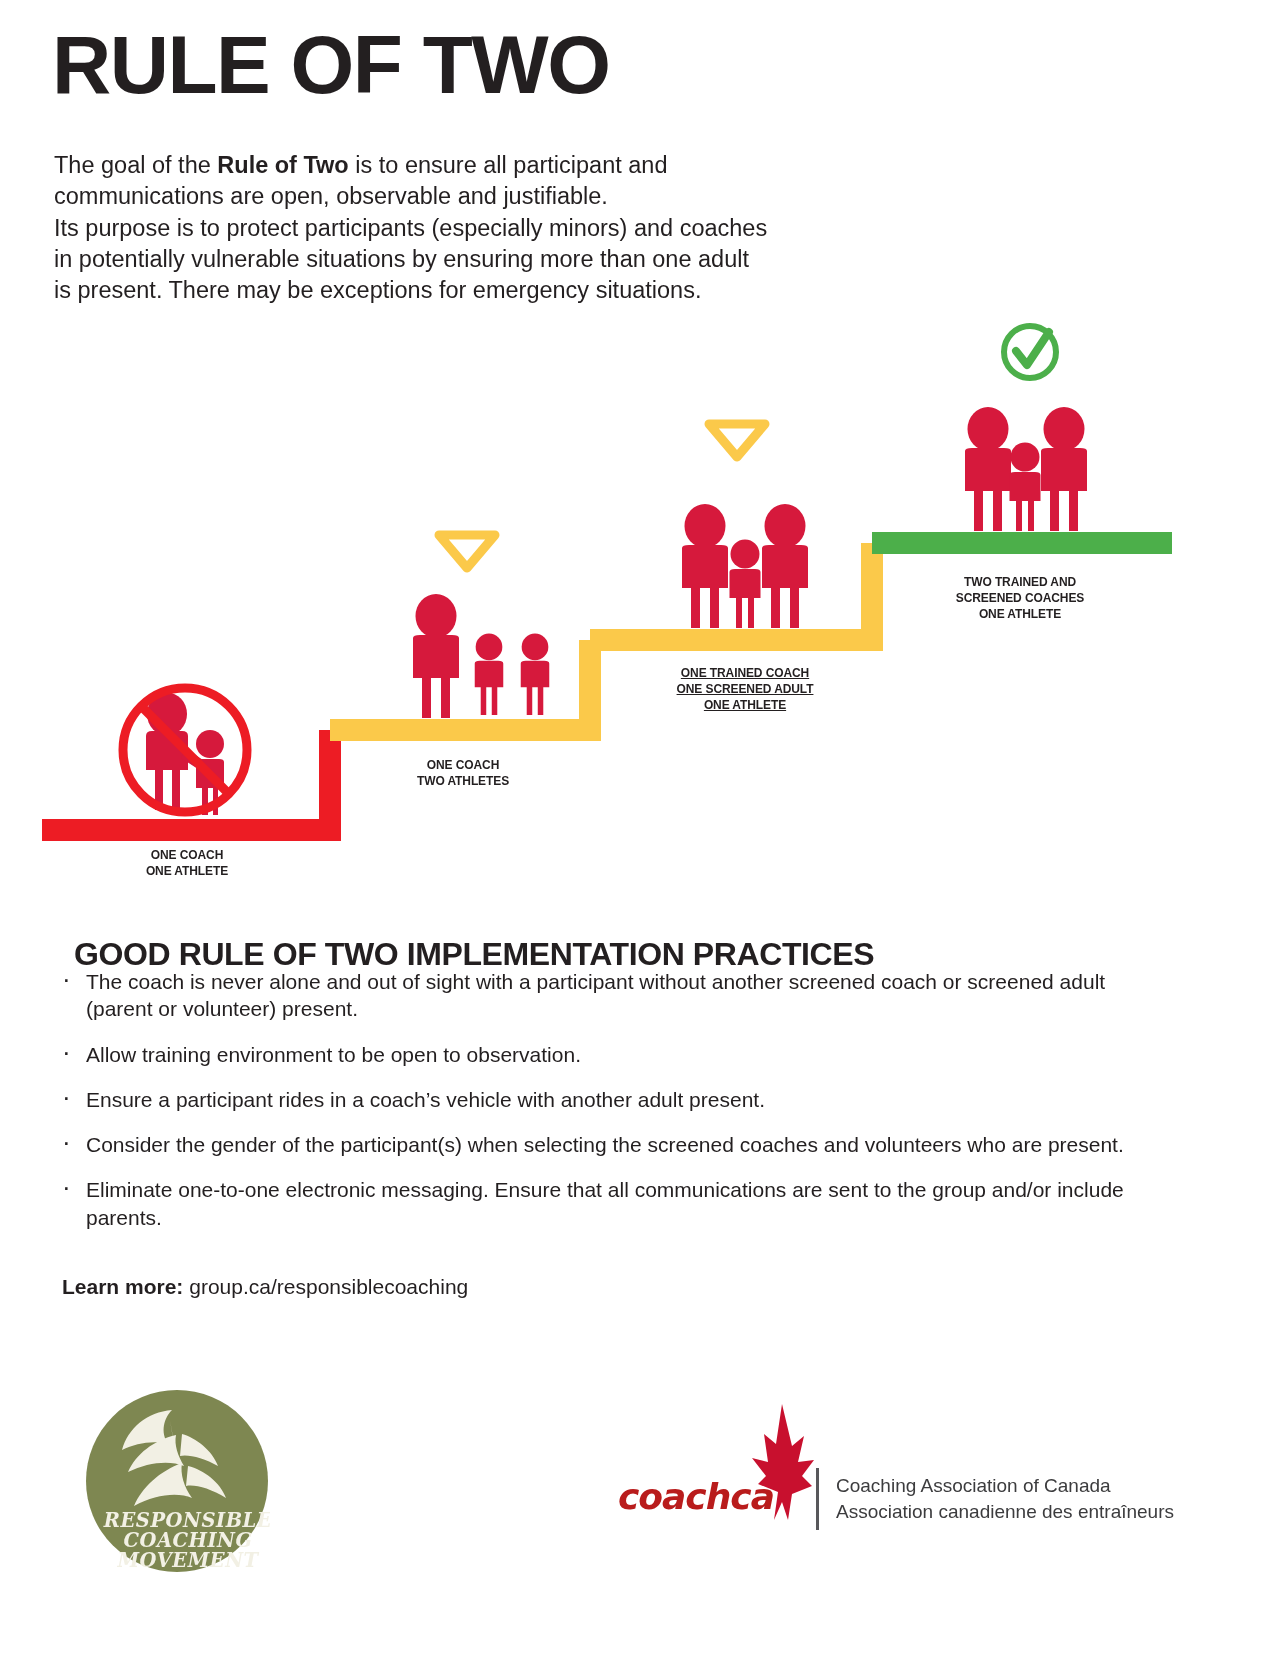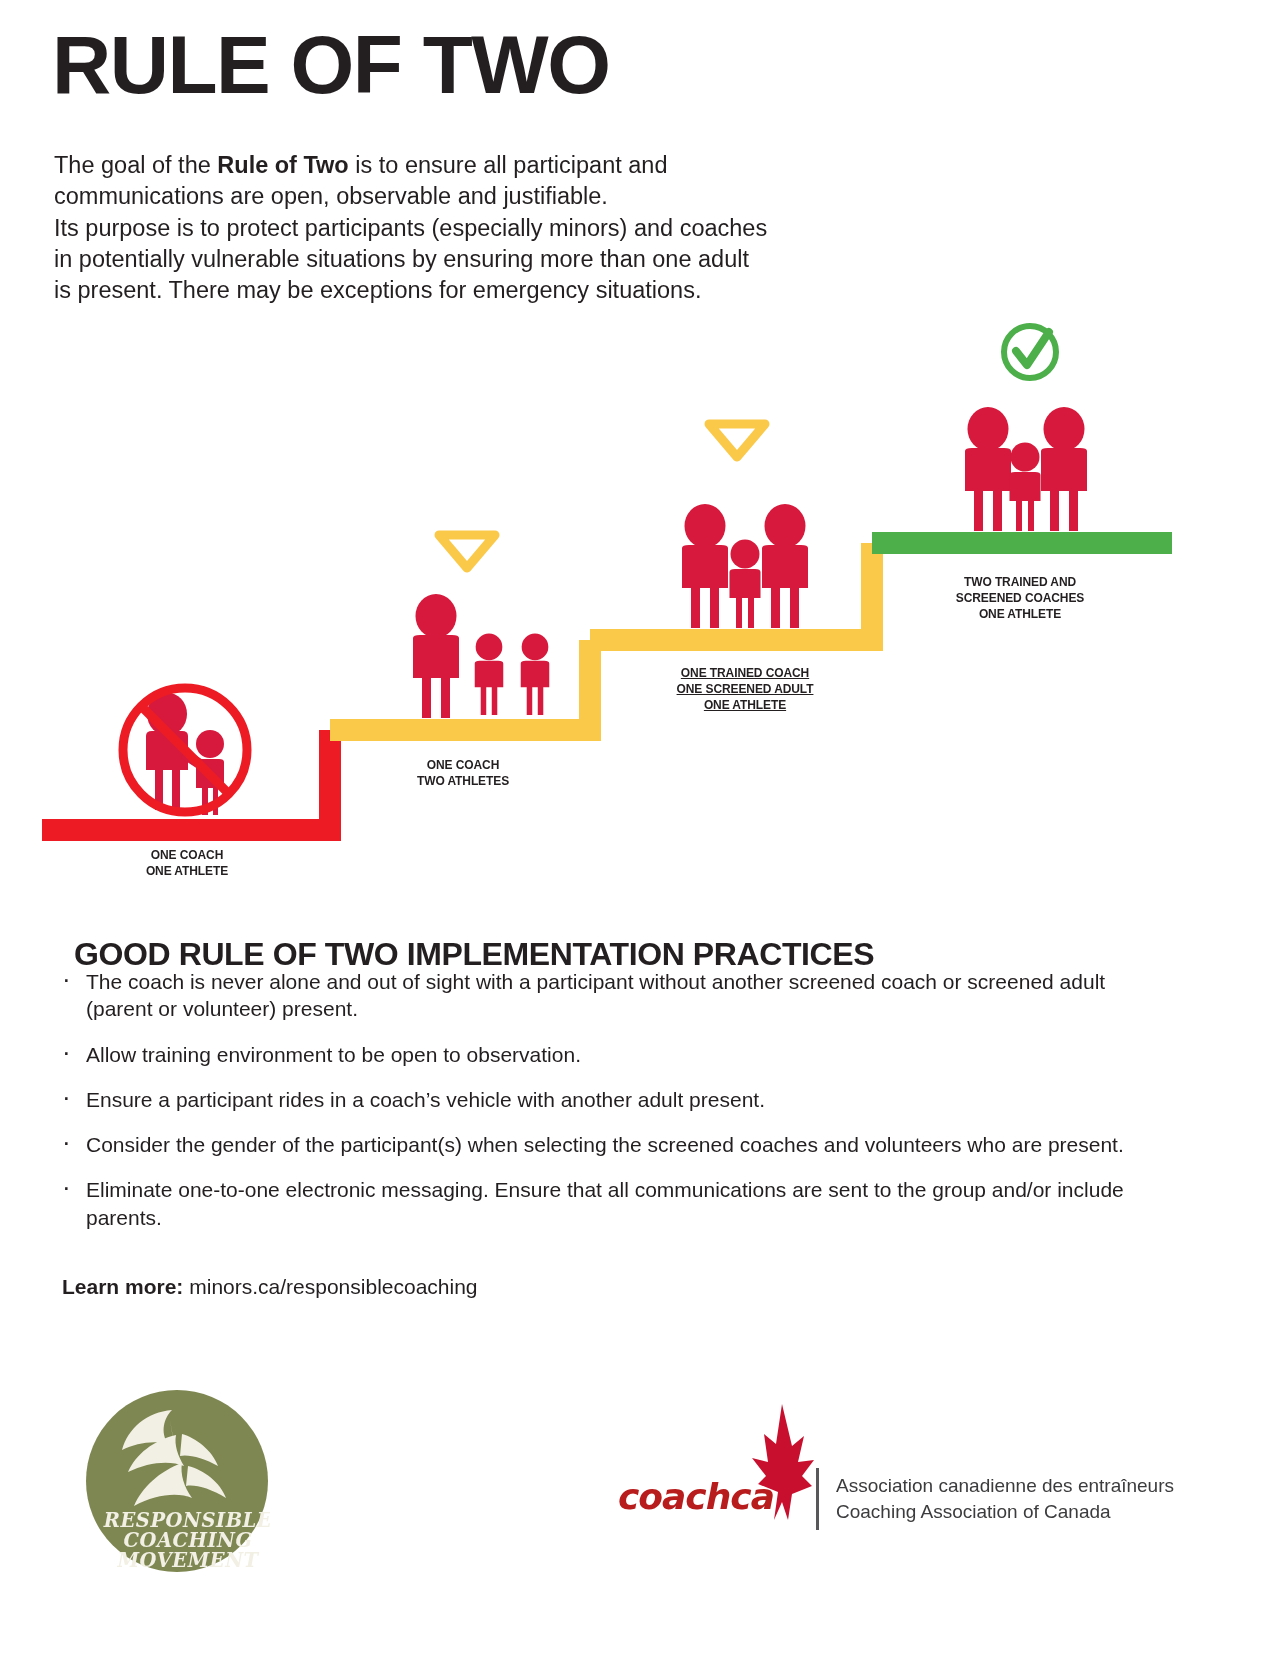--- a/index.html
+++ b/index.html
@@ -295,21 +295,21 @@
 <ul class="bullets">
   <li>The coach is never alone and out of sight with a participant without another screened coach or screened adult (parent or volunteer) present.</li>
   <li>Allow training environment to be open to observation.</li>
   <li>Ensure a participant rides in a coach’s vehicle with another adult present.</li>
   <li>Consider the gender of the participant(s) when selecting the screened coaches and volunteers who are present.</li>
   <li>Eliminate one-to-one electronic messaging. Ensure that all communications are sent to the group and/or include parents.</li>
 </ul>
 
 <div class="learn-more">
   <span class="bold">Learn more:</span>
-  <span>minors.ca/responsiblecoaching</span>
+  <span>group.ca/responsiblecoaching</span>
 </div>
 
 <div class="rcm-logo">
   <svg width="186" height="186" viewBox="0 0 186 186" xmlns="http://www.w3.org/2000/svg">
     <circle cx="93" cy="93" r="91" fill="#7E8751"></circle>
 
     <g fill="#F2F0E4">
       <path d="M 88,22 C 63,24 44,40 38,62 C 52,55 70,52 84,56 C 76,44 80,30 88,22 Z"></path>
       <path d="M 92,47 C 70,52 52,66 44,84 C 64,74 86,72 100,78 C 94,68 90,57 92,47 Z"></path>
       <path d="M 98,75 C 76,83 58,99 50,118 C 72,106 94,104 108,110 C 100,99 96,86 98,75 Z"></path>
@@ -326,16 +326,16 @@
 </div>
 
 <div class="coach-logo">
   <svg class="maple" viewBox="0 0 70 120" width="70" height="120" xmlns="http://www.w3.org/2000/svg">
     <path d="M 34,2 L 28,42 L 16,32 L 20,60 L 4,56 L 18,74 L 10,82 L 30,90 L 26,118
              L 34,100 L 40,118 L 44,92 L 64,84 L 54,74 L 66,58 L 50,60 L 56,34 L 44,44 Z" fill="#C8102E"></path>
   </svg>
   <div class="coach-wordmark"><span>coach</span><span>ca</span></div>
   <div class="coach-divider"></div>
   <div class="coach-sub">
+    <div>Coaching Association of Canada</div>
     <div>Association canadienne des entraîneurs</div>
-    <div>Coaching Association of Canada</div>
   </div>
 </div>
 
 </body></html>

